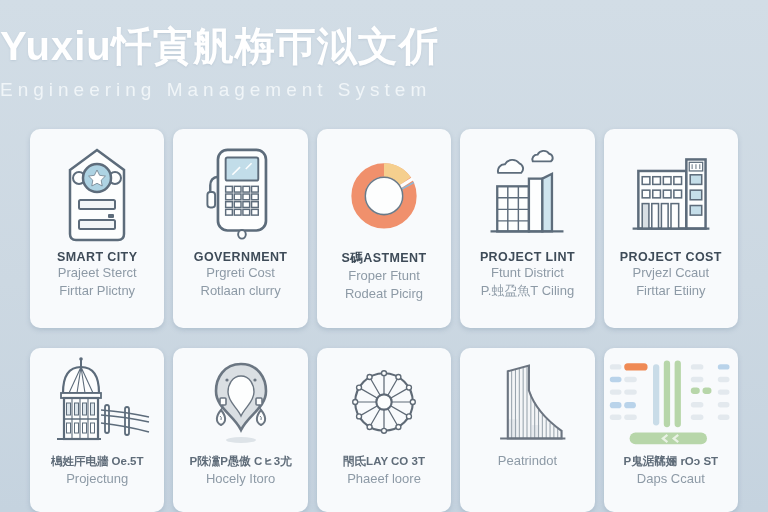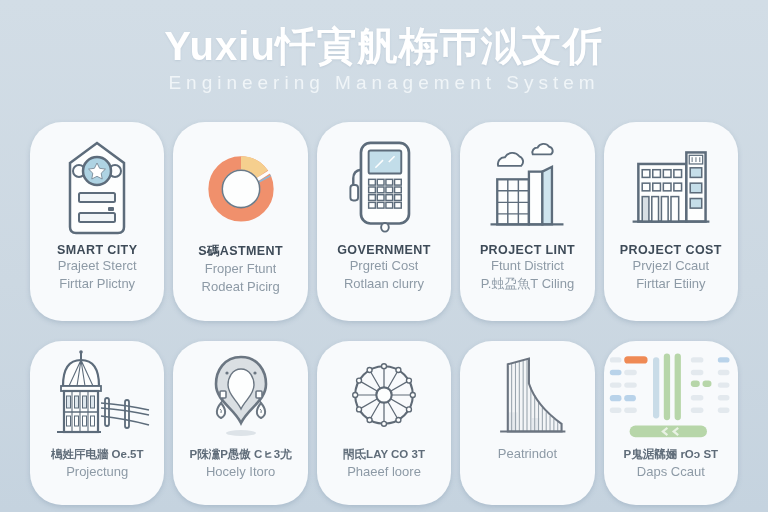--- a/index.html
+++ b/index.html
@@ -1,28 +1,28 @@
 <!DOCTYPE html>
 <html><head>
 <meta charset="utf-8">
 <style>
   html,body{margin:0;padding:0}
   .app{position:relative;width:768px;height:512px;overflow:hidden;
        background:linear-gradient(180deg,#d2dde6 0%,#ccd8e2 55%,#c5d3df 100%);
        font-family:"Liberation Sans",sans-serif}
-  header{text-align:center;padding-top:24px}
+  header{padding-top:24px}
   .app-title{margin:0;font-size:40px;line-height:1.1;color:#ffffff;font-weight:700;letter-spacing:1px;
              text-shadow:0 1px 2px rgba(140,160,180,.25)}
-  .app-subtitle{margin-top:4px;font-size:19px;letter-spacing:5px;color:#f0f5f8;font-weight:500}
+  .app-subtitle{margin-top:11px;font-size:19px;letter-spacing:5px;color:#f0f5f8;font-weight:500}
   .grid{display:flex;gap:9px;padding:0 30px}
   .row-top{margin-top:28px}
   .row-top .card{height:199px}
   .row-bottom{margin-top:20px}
   .row-bottom .card{height:164px}
-  .card{flex:1;min-width:0;background:#f8fafc;border-radius:32px;
+  .card{flex:1;min-width:0;background:#f8fafc;border-radius:10px;
         box-shadow:0 2px 5px rgba(105,130,155,.28);
         display:flex;flex-direction:column;align-items:center;text-align:right;cursor:pointer}
   .icon-box{display:flex;align-items:center;justify-content:center}
   .row-top .icon-box{height:106px;margin-top:12px}
   .row-bottom .icon-box{height:100px;margin-top:4px}
   .card-title{font-size:12.5px;font-weight:700;color:#3e4b58;letter-spacing:.4px;margin-top:3px;white-space:nowrap}
   .card-line{font-size:13px;color:#8d9aa6;line-height:1.38;white-space:nowrap;overflow:hidden;max-width:96%}
   .row-bottom .l1{color:#5f6c79;font-weight:600;font-size:11.5px;margin-top:2px}
 </style>
 </head>
@@ -46,35 +46,20 @@
           <circle cx="43" cy="36" r="14" fill="#aed3e3" stroke="#5d6c7b" stroke-width="2.5"></circle>
           <path d="M43 28 l2.6 5.3 5.8 .8 -4.2 4.1 1 5.8 -5.2 -2.7 -5.2 2.7 1 -5.8 -4.2 -4.1 5.8 -.8 Z" fill="#ffffff" stroke="#6d7e8c" stroke-width=".8"></path>
           <rect x="25" y="58" width="36" height="9" rx="1.5" fill="#f2f6f8" stroke="#5d6c7b" stroke-width="2"></rect>
           <rect x="54" y="72" width="6" height="4" rx="1" fill="#5d6c7b"></rect>
           <rect x="25" y="78" width="36" height="9" rx="1.5" fill="#f2f6f8" stroke="#5d6c7b" stroke-width="2"></rect>
         </svg>
       </div>
       <div class="card-title">SMART CITY</div>
       <div class="card-line">Prajeet Sterct</div>
       <div class="card-line">Firttar Plictny</div>
-    </div>
-
-    <div class="card">
-      <div class="icon-box">
-        <svg width="96" height="100" viewBox="0 0 100 100">
-          <circle cx="50" cy="52" r="27" fill="none" stroke="#f0906c" stroke-width="14"></circle>
-          <path d="M50 25 A27 27 0 0 1 72.1 36.5" fill="none" stroke="#f5cf8e" stroke-width="14"></path>
-          <line x1="66" y1="43" x2="80" y2="34" stroke="#fdfefe" stroke-width="3.5"></line>
-          <line x1="68" y1="45" x2="81" y2="38" stroke="#8fb6d4" stroke-width="1.8"></line>
-          <circle cx="50" cy="52" r="19.5" fill="#fdfefe" stroke="#6a7a88" stroke-width="1.6"></circle>
-        </svg>
-      </div>
-      <div class="card-title">S碼ASTMENT</div>
-      <div class="card-line">Froper Ftunt</div>
-      <div class="card-line">Rodeat Picirg</div>
     </div>
 
     <div class="card">
       <div class="icon-box">
         <svg width="96" height="104" viewBox="0 0 100 104">
           <path d="M26 34 q-8 1 -8 9 v12" fill="none" stroke="#5d6c7b" stroke-width="2.5"></path>
           <rect x="15" y="50" width="8" height="16" rx="3" fill="#fdfefe" stroke="#5d6c7b" stroke-width="2"></rect>
           <rect x="26" y="6" width="50" height="84" rx="10" fill="#fdfefe" stroke="#5d6c7b" stroke-width="2.8"></rect>
           <rect x="34" y="14" width="34" height="24" rx="2" fill="#c2dde9" stroke="#5d6c7b" stroke-width="2"></rect>
           <path d="M41 32 l8 -8 M55 26 l6 -6" stroke="#fdfefe" stroke-width="1.6" fill="none"></path>
@@ -100,20 +85,35 @@
         </svg>
       </div>
       <div class="card-title">GOVERNMENT</div>
       <div class="card-line">Prgreti Cost</div>
       <div class="card-line">Rotlaan clurry</div>
     </div>
 
     <div class="card">
       <div class="icon-box">
         <svg width="96" height="100" viewBox="0 0 100 100">
+          <circle cx="50" cy="52" r="27" fill="none" stroke="#f0906c" stroke-width="14"></circle>
+          <path d="M50 25 A27 27 0 0 1 72.1 36.5" fill="none" stroke="#f5cf8e" stroke-width="14"></path>
+          <line x1="66" y1="43" x2="80" y2="34" stroke="#fdfefe" stroke-width="3.5"></line>
+          <line x1="68" y1="45" x2="81" y2="38" stroke="#8fb6d4" stroke-width="1.8"></line>
+          <circle cx="50" cy="52" r="19.5" fill="#fdfefe" stroke="#6a7a88" stroke-width="1.6"></circle>
+        </svg>
+      </div>
+      <div class="card-title">S碼ASTMENT</div>
+      <div class="card-line">Froper Ftunt</div>
+      <div class="card-line">Rodeat Picirg</div>
+    </div>
+
+    <div class="card">
+      <div class="icon-box">
+        <svg width="96" height="100" viewBox="0 0 100 100">
           <path d="M20 28 a7 7 0 0 1 7 -9 a9 9 0 0 1 15 -1 a6 6 0 0 1 2 10 z" fill="#fdfefe" stroke="#5d6c7b" stroke-width="2"></path>
           <path d="M56 16 a5 5 0 0 1 5 -7 a7 7 0 0 1 12 -1 a4.5 4.5 0 0 1 2 8 z" fill="#fdfefe" stroke="#5d6c7b" stroke-width="2"></path>
           <rect x="19" y="42" width="33" height="47" fill="#fdfefe" stroke="#5d6c7b" stroke-width="2.4"></rect>
           <path d="M30 42 V89 M41 42 V89 M19 54 H52 M19 66 H52 M19 78 H52" stroke="#5d6c7b" stroke-width="1.5" fill="none"></path>
           <rect x="52" y="34" width="14" height="55" fill="#fdfefe" stroke="#5d6c7b" stroke-width="2.4"></rect>
           <path d="M66 34 l10 -5 v60 h-10 z" fill="#cfe4ee" stroke="#5d6c7b" stroke-width="2.4"></path>
           <line x1="12" y1="89" x2="88" y2="89" stroke="#5d6c7b" stroke-width="2.4"></line>
         </svg>
       </div>
       <div class="card-title">PROJECT LINT</div>

